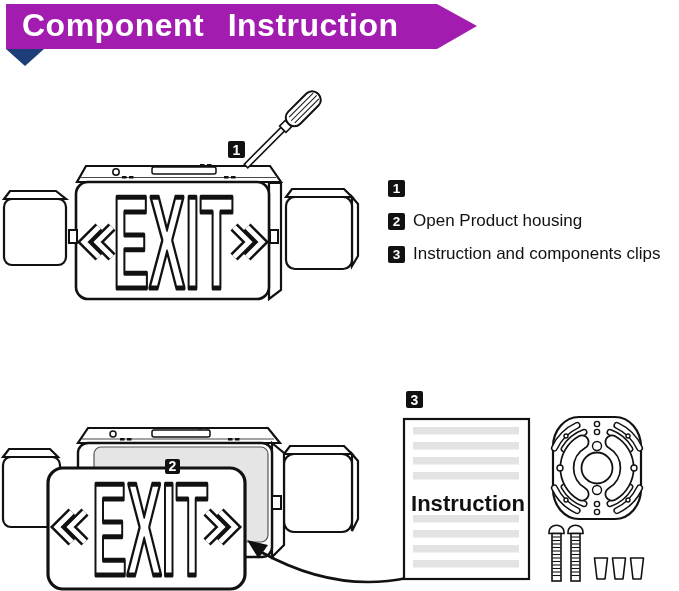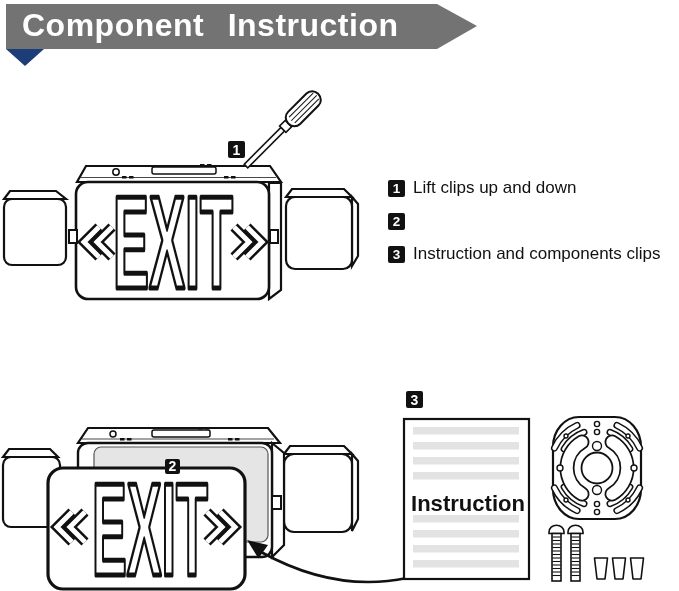--- a/index.html
+++ b/index.html
@@ -1,19 +1,19 @@
 <!DOCTYPE html>
 <html><head>
 <meta charset="utf-8">
 <style>
   html,body{margin:0;padding:0;background:#fff;}
   .page{position:relative;width:679px;height:591px;background:#fff;overflow:hidden;
         font-family:"Liberation Sans",sans-serif;}
   
-  .banner{position:absolute;left:0;top:0;width:490px;height:50px;background:#737373;
+  .banner{position:absolute;left:0;top:0;width:490px;height:50px;background:#a21caf;
           clip-path:polygon(6px 4px,437px 4px,477px 26px,437px 49px,6px 49px);}
   .banner-fold{position:absolute;left:0;top:0;width:60px;height:70px;background:#1C3D78;
           clip-path:polygon(6px 49px,44px 49px,25px 66px);}
   .banner-title{position:absolute;left:22px;top:7px;font-weight:700;font-size:32px;
           color:#fff;word-spacing:14px;letter-spacing:.5px;white-space:nowrap;}
   
   .steps{position:absolute;left:388px;top:179px;}
   .step{display:flex;align-items:center;height:18px;margin-bottom:15px;}
   .step-num{flex:0 0 17px;width:17px;height:17px;background:#111;color:#fff;
           font-weight:700;font-size:13.5px;line-height:17px;text-align:center;border-radius:2px;}
@@ -40,24 +40,24 @@
 <div class="page">
 
   <div class="banner-fold"></div>
   <div class="banner">
     <span class="banner-title">Component Instruction</span>
   </div>
 
   <div class="steps">
     <div class="step">
       <span class="step-num">1</span>
-      <span class="step-label">Lift clips up and down</span>
     </div>
     <div class="step">
       <span class="step-num">2</span>
+      <span class="step-label">Open Product housing</span>
     </div>
     <div class="step">
       <span class="step-num">3</span>
       <span class="step-label">Instruction and components clips</span>
     </div>
   </div>
 
   <svg class="art" width="679" height="591" viewBox="0 0 679 591">
 
     <g>

